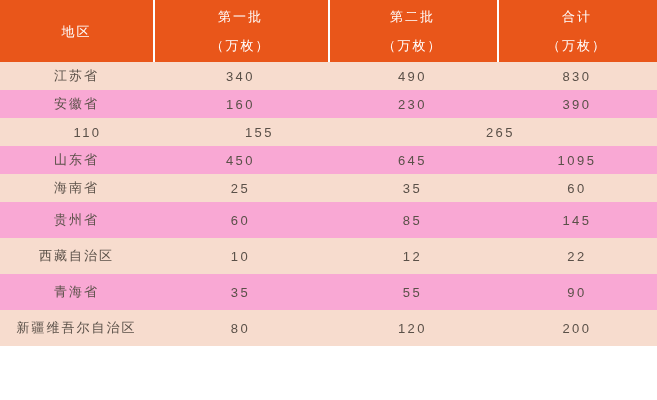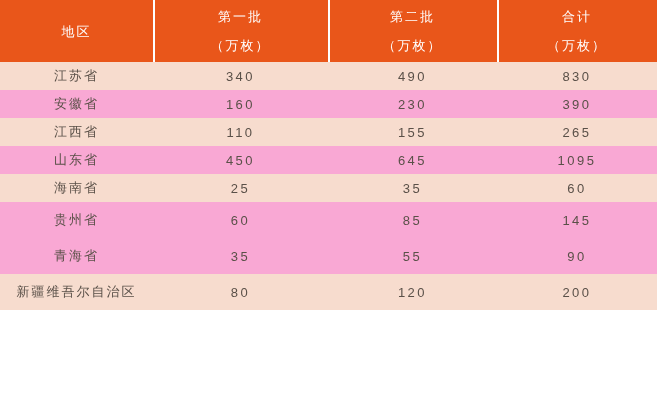--- a/index.html
+++ b/index.html
@@ -145,21 +145,20 @@
         <div class="td td-c2 td-num">490</div>
         <div class="td td-c3 td-num">830</div>
       </div>
       <div class="tr even tall">
         <div class="td td-region">安徽省</div>
         <div class="td td-c1 td-num">160</div>
         <div class="td td-c2 td-num">230</div>
         <div class="td td-c3 td-num">390</div>
       </div>
       <div class="tr odd tall">
-        <div class="td td-region">江西省</div>
         <div class="td td-c1 td-num">110</div>
         <div class="td td-c2 td-num">155</div>
         <div class="td td-c3 td-num">265</div>
       </div>
       <div class="tr even tall">
         <div class="td td-region">山东省</div>
         <div class="td td-c1 td-num">450</div>
         <div class="td td-c2 td-num">645</div>
         <div class="td td-c3 td-num">1095</div>
       </div>
@@ -168,20 +167,26 @@
         <div class="td td-c1 td-num">25</div>
         <div class="td td-c2 td-num">35</div>
         <div class="td td-c3 td-num">60</div>
       </div>
       <div class="tr even short">
         <div class="td td-region">贵州省</div>
         <div class="td td-c1 td-num">60</div>
         <div class="td td-c2 td-num">85</div>
         <div class="td td-c3 td-num">145</div>
       </div>
+      <div class="tr odd short">
+        <div class="td td-region">西藏自治区</div>
+        <div class="td td-c1 td-num">10</div>
+        <div class="td td-c2 td-num">12</div>
+        <div class="td td-c3 td-num">22</div>
+      </div>
       <div class="tr even short">
         <div class="td td-region">青海省</div>
         <div class="td td-c1 td-num">35</div>
         <div class="td td-c2 td-num">55</div>
         <div class="td td-c3 td-num">90</div>
       </div>
       <div class="tr odd short">
         <div class="td td-region">新疆维吾尔自治区</div>
         <div class="td td-c1 td-num">80</div>
         <div class="td td-c2 td-num">120</div>

